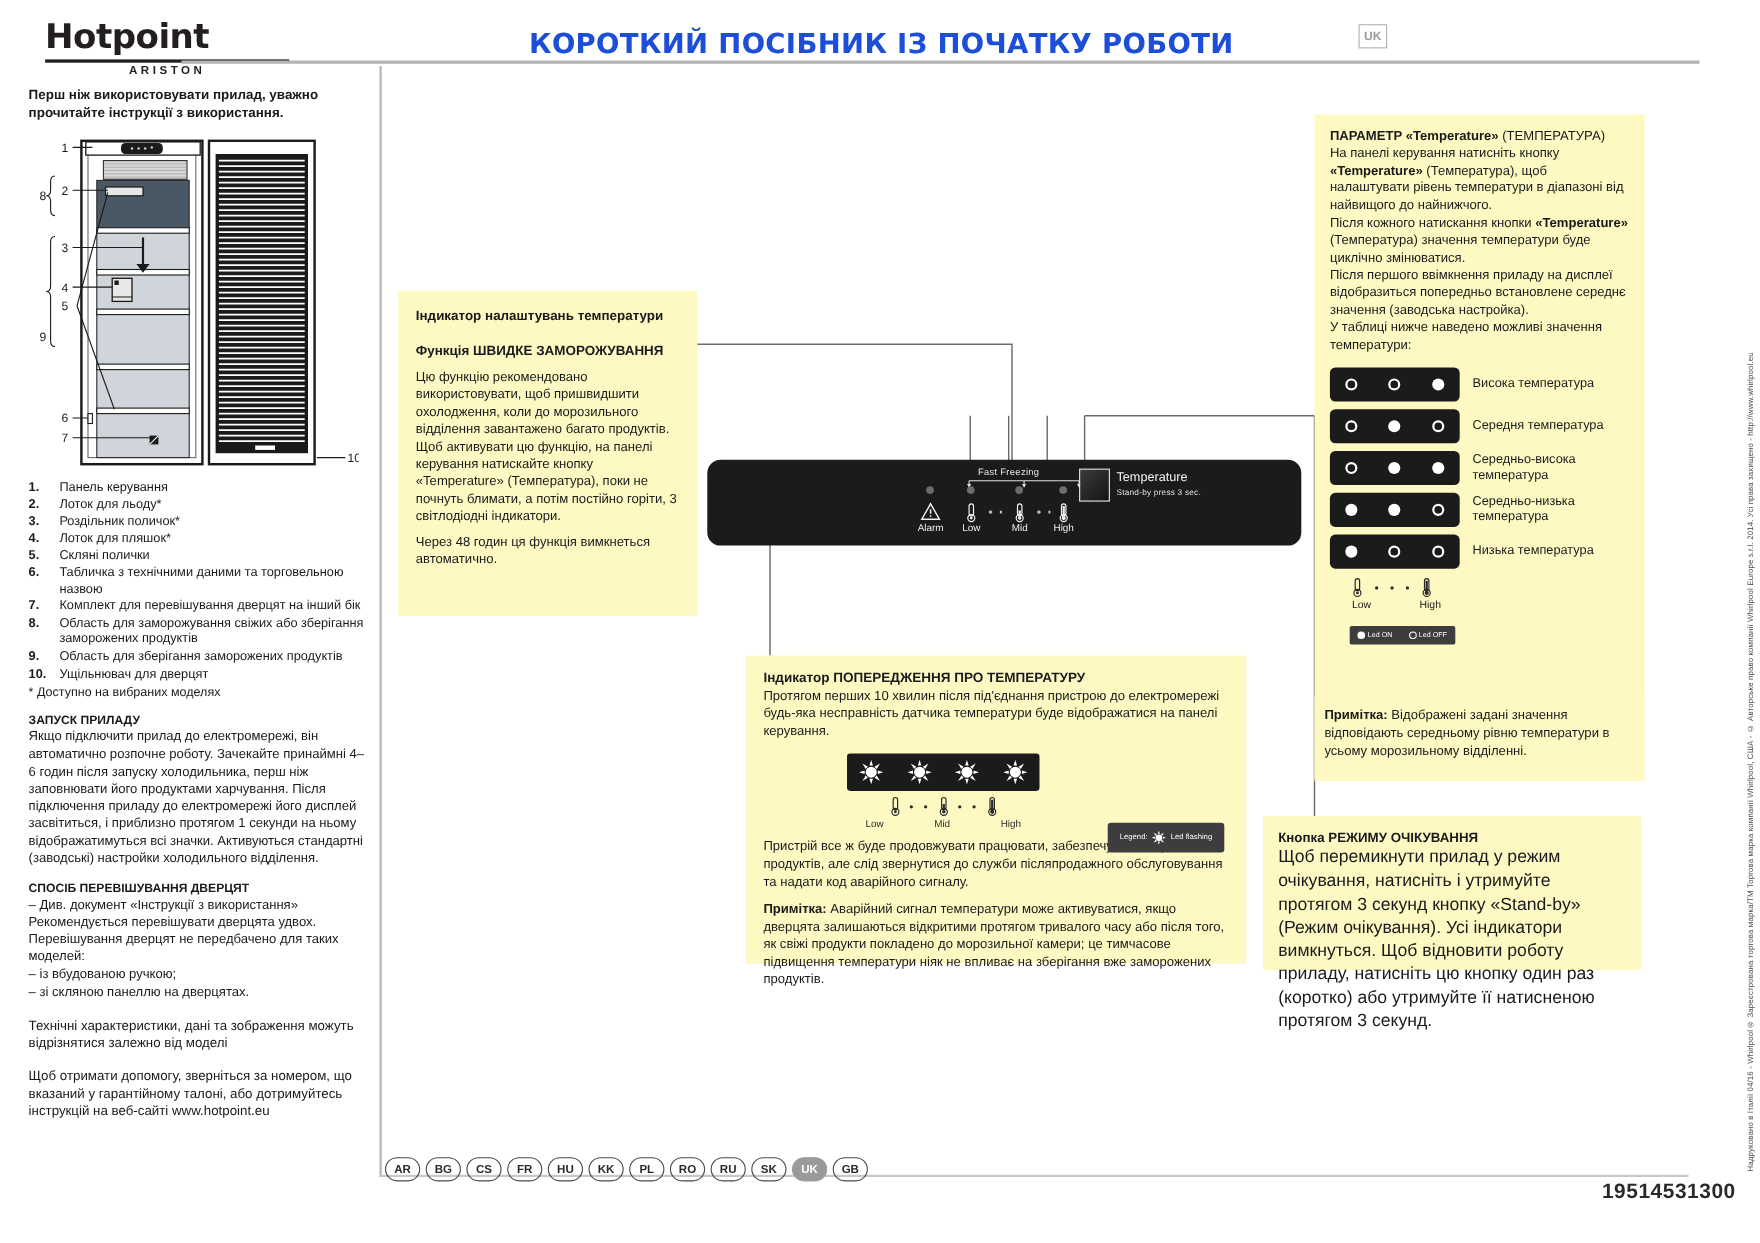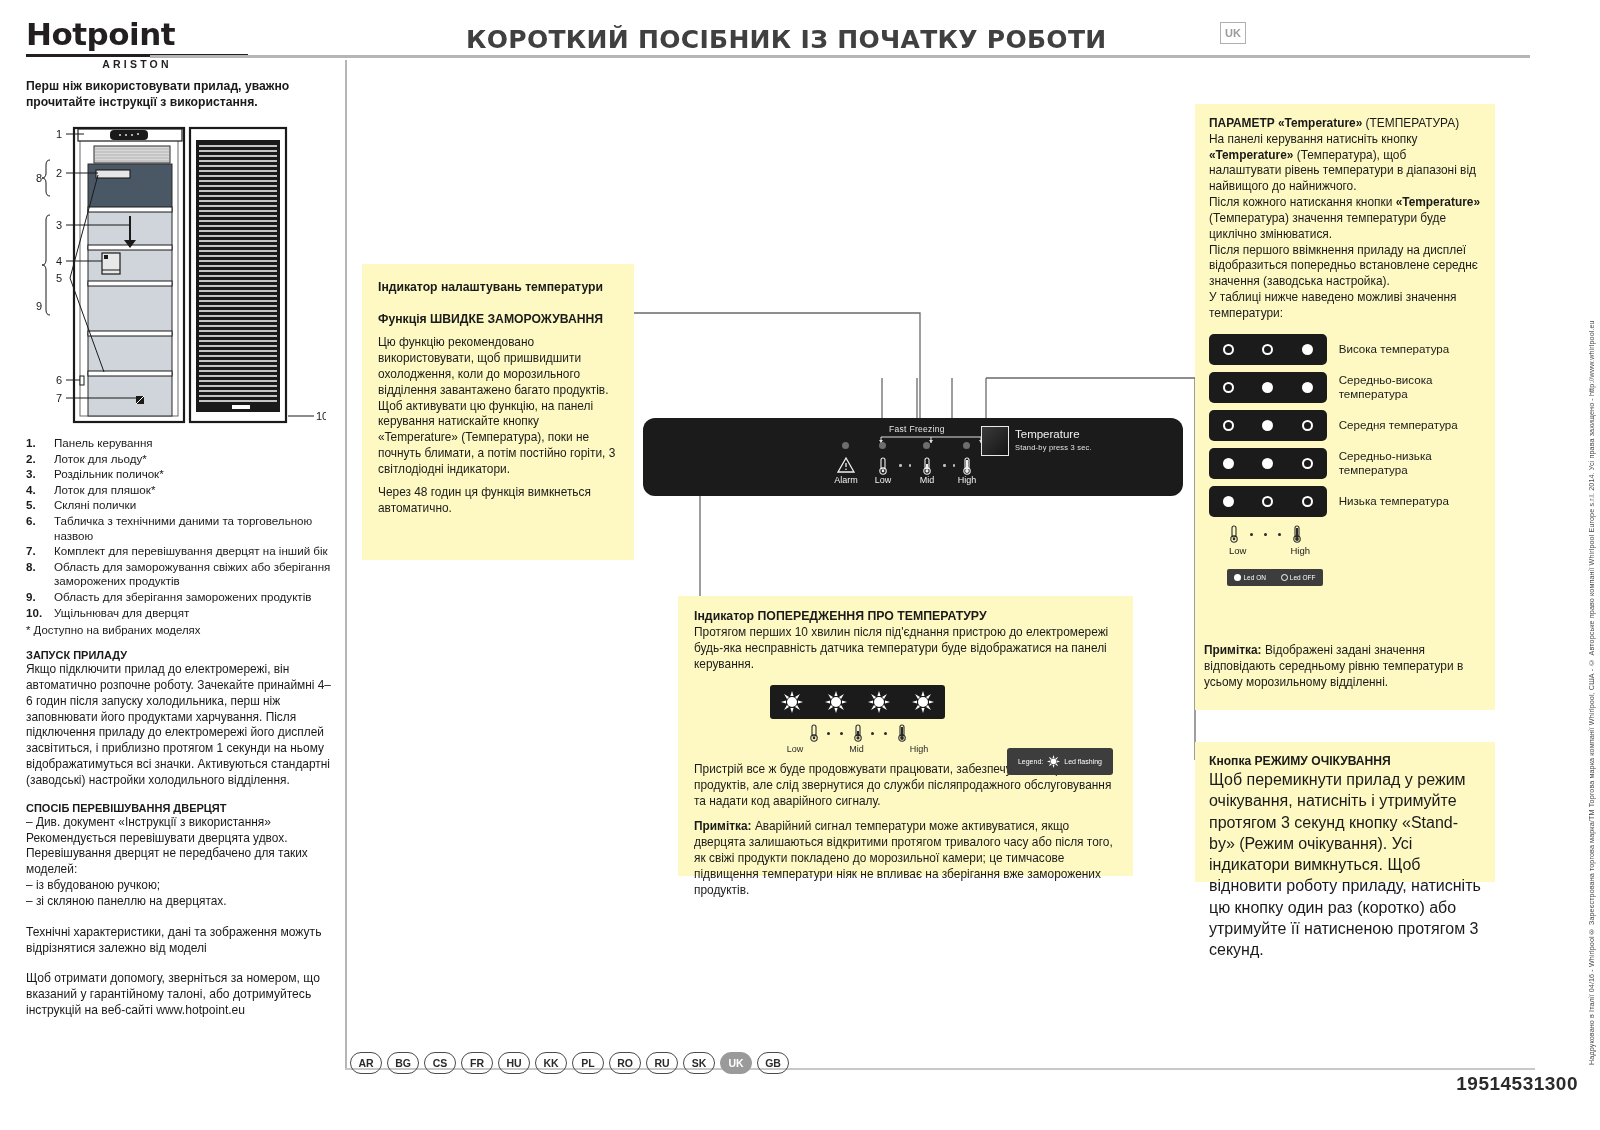--- a/index.html
+++ b/index.html
@@ -6,35 +6,35 @@
   body {
     width: 1600px; height: 1130px;
     background: #ffffff;
     font-family: "Liberation Sans", sans-serif;
     color: #1a1a1a;
     position: relative;
     overflow: hidden;
   }
 
   
-  .header { position: absolute; left: 0; top: 0; width: 1268px; height: 70px; }
+  .header { position: absolute; left: 15px; top: 0; width: 1268px; height: 70px; }
   .logo-block { position: absolute; left: 26px; top: 16px; width: 230px; }
   .logo-word {
     font-size: 31px; font-weight: bold; letter-spacing: -0.5px;
     color: #231f20; font-family: "DejaVu Sans", sans-serif;
   }
   .logo-rule { width: 222px; height: 3px; background: #231f20; margin-top: 2px; }
   .logo-sub {
     font-size: 10.5px; letter-spacing: 3.2px; color: #231f20;
     text-align: center; width: 222px; margin-top: 1px; font-weight: bold;
   }
   .doc-title {
     position: absolute; left: 466px; top: 25px;
     font-size: 25px; font-weight: bold; letter-spacing: 0.3px;
-    color: #404040; font-family: "DejaVu Sans", sans-serif;
+    color: #1d4ed8; font-family: "DejaVu Sans", sans-serif;
   }
   .header-rule {
     position: absolute; left: 150px; top: 55px; width: 1380px; height: 3px;
     background: #b5b5b5;
   }
   .lang-badge {
     position: absolute; right: 22px; top: 22px;
     width: 26px; height: 22px; border: 1.5px solid #b0b0b0;
     color: #9a9a9a; font-size: 11px; font-weight: bold;
     display: flex; align-items: center; justify-content: center;
@@ -144,21 +144,21 @@
   .led-legend {
     margin-top: 13px; margin-left: 18px; width: 96px; height: 17px;
     background: #3d3d3d; border-radius: 2px;
     display: flex; align-items: center; justify-content: space-around;
     color: #fff; font-size: 6.5px;
   }
   .legend-item { display: flex; align-items: center; gap: 2px; }
   .legend-dot { width: 7px; height: 7px; border-radius: 50%; }
 
   #note-box { left: 1195px; top: 632px; width: 300px; height: 78px; padding: 11px 9px; }
-  #standby-box { left: 1195px; top: 742px; width: 300px; height: 140px; padding: 12px 14px; }
+  #standby-box { left: 1148px; top: 742px; width: 344px; height: 140px; padding: 12px 14px; }
   .sb-head { font-size: 12.1px; font-weight: bold; }
   .sb-text { font-size: 16px; line-height: 1.33; margin-top: 1px; }
 
   
   .vert-copy {
     position: absolute; right: 4px; top: 185px;
     writing-mode: vertical-rl; transform: rotate(180deg);
     font-size: 7.2px; color: #4a4a4a; letter-spacing: 0.1px;
     height: 880px; white-space: nowrap;
   }
@@ -606,31 +606,31 @@
         <span class="led off"></span>
         <span class="led off"></span>
         <span class="led on"></span>
       </div>
       <div class="temp-label">Висока температура</div>
     </div>
     <div class="temp-row">
       <div class="led-panel">
         <span class="led off"></span>
         <span class="led on"></span>
-        <span class="led on"></span>
+        <span class="led off"></span>
       </div>
-      <div class="temp-label">Середньо-висока температура</div>
+      <div class="temp-label">Середня температура</div>
     </div>
     <div class="temp-row">
       <div class="led-panel">
         <span class="led off"></span>
         <span class="led on"></span>
-        <span class="led off"></span>
+        <span class="led on"></span>
       </div>
-      <div class="temp-label">Середня температура</div>
+      <div class="temp-label">Середньо-висока температура</div>
     </div>
     <div class="temp-row">
       <div class="led-panel">
         <span class="led on"></span>
         <span class="led on"></span>
         <span class="led off"></span>
       </div>
       <div class="temp-label">Середньо-низька температура</div>
     </div>
     <div class="temp-row">

